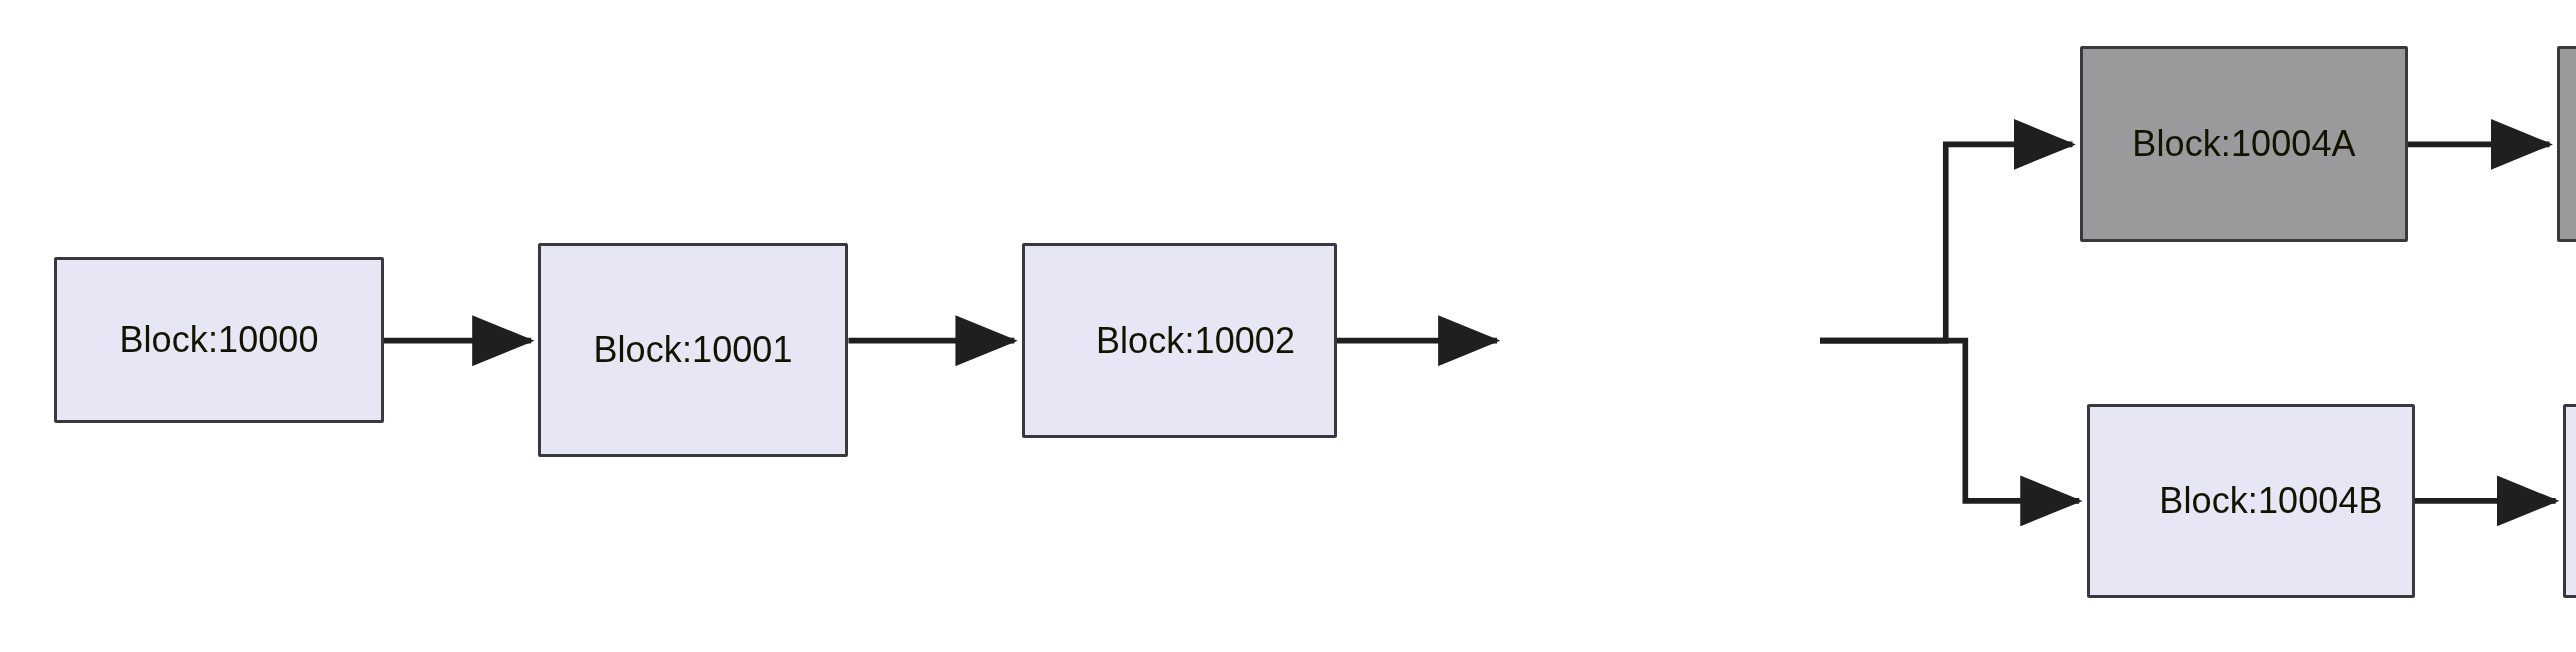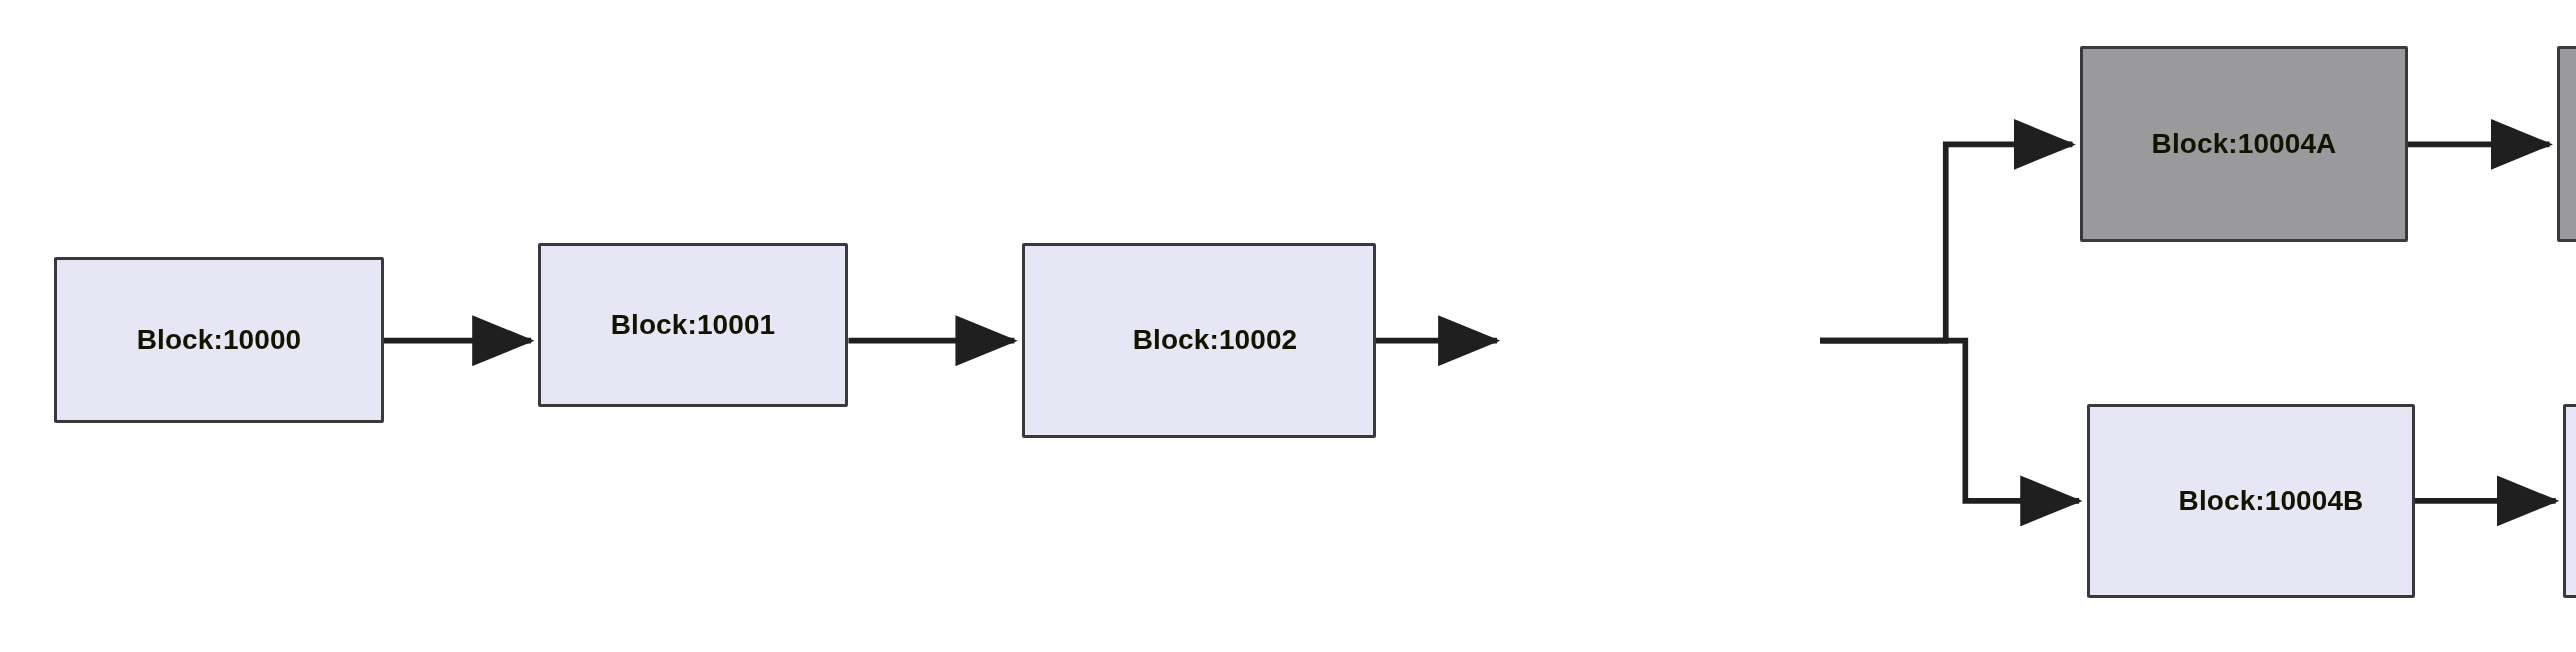--- a/index.html
+++ b/index.html
@@ -39,25 +39,24 @@
     border: 3.6px solid #39393d;
     border-radius: 2.1px;
     display: flex;
     align-items: center;
     justify-content: center;
     text-align: center;
     line-height: 1.1;
   }
   .node .node-label {
     font-family: "Liberation Sans", sans-serif;
-    font-size: 28px;
+    font-size: 36px;
     color: #131300;
     white-space: nowrap;
     letter-spacing: 0.1px;
-    font-weight: bold;
   }
   .node.canonical {
     background: #e6e6f4;
   }
   .node.orphaned {
     background: #9a9a9c;
   }
 </style>
 </head>
 <body>
@@ -87,25 +86,25 @@
 
     <path d="M 5611 972 L 5886 972" fill="none" stroke="#1f1f1f" stroke-width="11" marker-end="url(#arrowhead)"></path>
   </svg>
 
   <div id="node-layer">
 
     <div class="node canonical" style="left:54px; top:257px; width:330px; height:166px;">
       <span class="node-label">Block:10000</span>
     </div>
 
-    <div class="node canonical" style="left:538px; top:243px; width:310px; height:164px;">
+    <div class="node canonical" style="left:538px; top:243px; width:310px; height:214px;">
       <span class="node-label">Block:10001</span>
     </div>
 
-    <div class="node canonical" style="left:1022px; top:243px; width:354px; height:195px;padding-left:32px;">
+    <div class="node canonical" style="left:1022px; top:243px; width:315px; height:195px;padding-left:32px;">
       <span class="node-label">Block:10002</span>
     </div>
 
 
     <div class="node orphaned" style="left:2080px; top:46px; width:328px; height:196px;">
       <span class="node-label">Block:10004A</span>
     </div>
 
     <div class="node orphaned" style="left:2557px; top:46px; width:328px; height:196px;">
       

